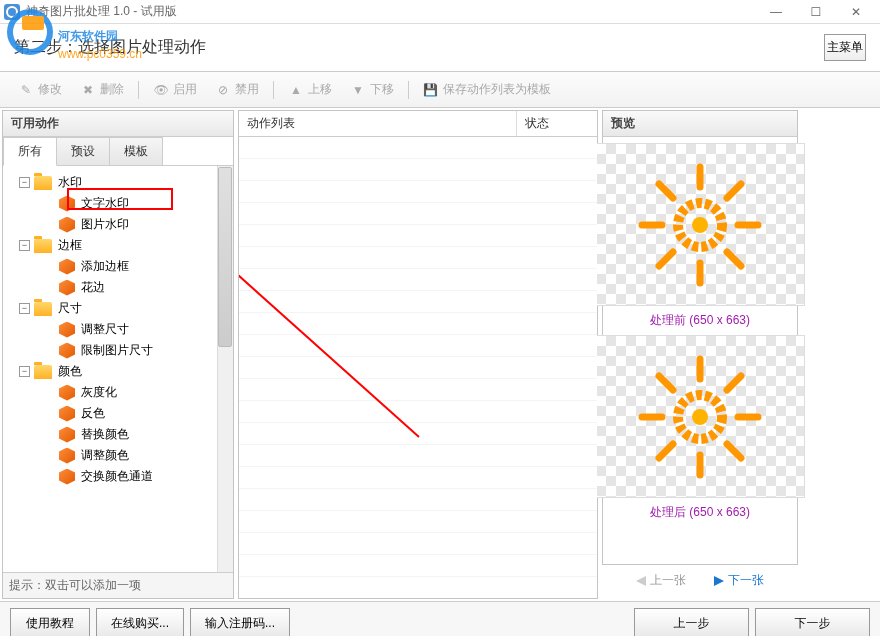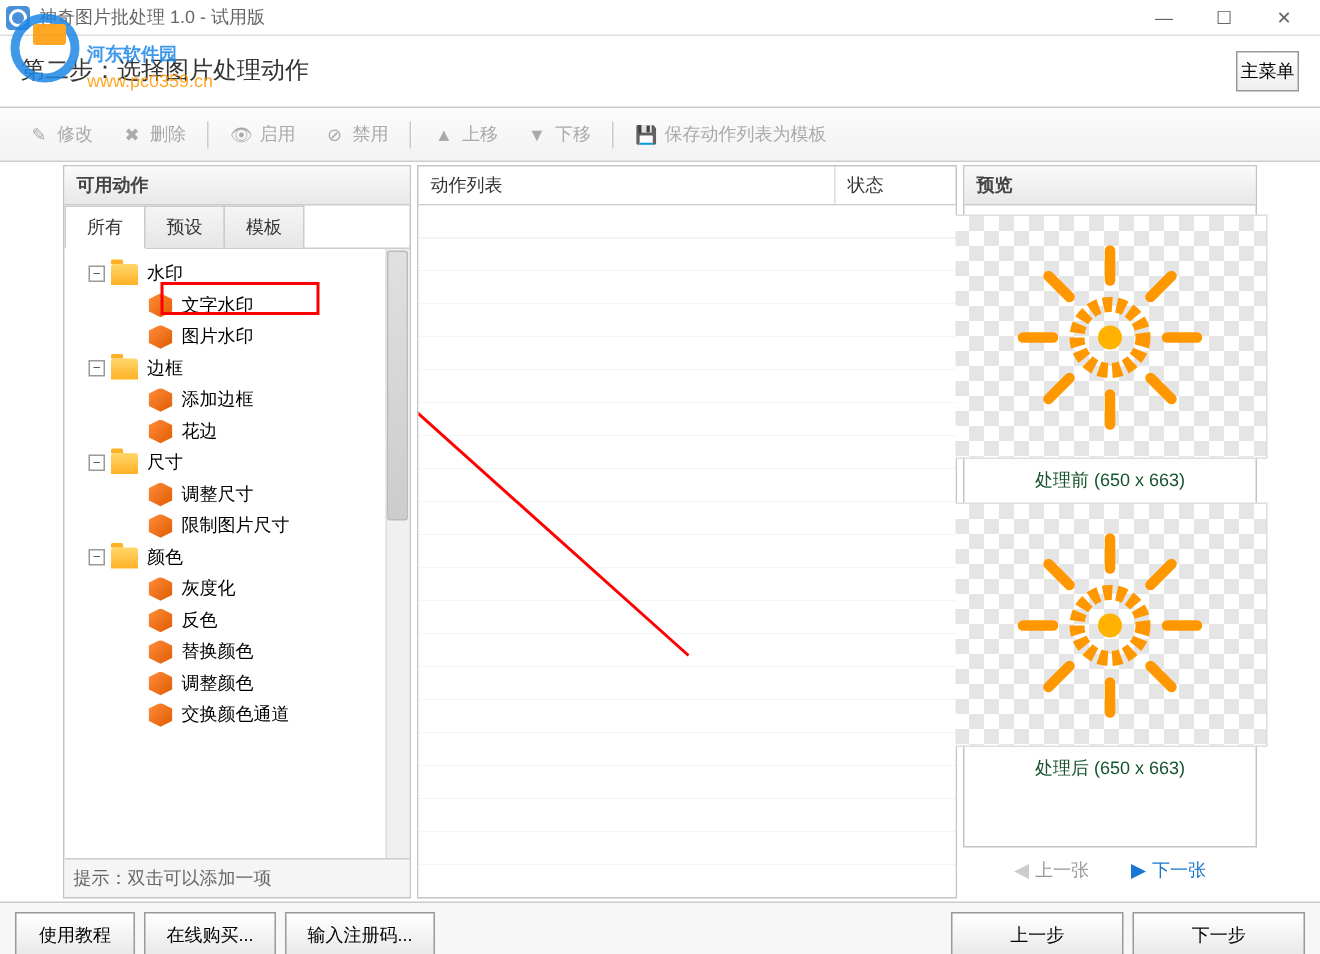--- a/index.html
+++ b/index.html
@@ -21,21 +21,21 @@
 .step-title { font-size: 16px; color: #333; }
 .main-menu-btn { margin-left: auto; padding: 4px 2px; border: 1px solid #999; background: linear-gradient(#fff,#eee); cursor: pointer; }
 
 
 .toolbar { display: flex; align-items: center; padding: 6px 10px; gap: 2px; border-bottom: 1px solid #ccc; background: linear-gradient(#fcfcfc,#f2f2f2); }
 .tb-btn { display: flex; align-items: center; padding: 3px 8px; color: #aaa; cursor: pointer; gap: 4px; }
 .tb-sep { width: 1px; height: 18px; background: #ccc; margin: 0 4px; }
 .tb-icon { width: 16px; height: 16px; display: inline-flex; align-items: center; justify-content: center; }
 
 
-.main { display: flex; height: 493px; padding: 2px; gap: 4px; justify-content: center; }
+.main { display: flex; height: 493px; padding: 2px; gap: 4px; }
 .col { border: 1px solid #c4c4c4; display: flex; flex-direction: column; background: #fff; }
 .col-left { width: 232px; }
 .col-mid { width: 360px; }
 .col-right { width: 196px; border: none; }
 .panel-header { padding: 4px 8px; background: linear-gradient(#fafafa,#e8e8e8); border-bottom: 1px solid #ccc; color: #444; font-weight: bold; }
 
 
 .tabs { display: flex; border-bottom: 1px solid #ccc; }
 .tab { padding: 5px 14px; border: 1px solid #ccc; border-bottom: none; margin-right: -1px; background: linear-gradient(#f5f5f5,#e6e6e6); color: #333; cursor: pointer; }
 .tab.active { background: #fff; border-bottom: 1px solid #fff; margin-bottom: -1px; }
@@ -60,21 +60,21 @@
 .lh-actions { flex: 1; border-right: 1px solid #ddd; }
 .lh-state { width: 80px; }
 .list-body { flex: 1; background: repeating-linear-gradient(#fff 0 21px, #f4f4f4 21px 22px); position: relative; }
 
 .arrow-svg { position: absolute; top: 0; left: 0; pointer-events: none; z-index: 50; }
 
 
 .preview-area { border: 1px solid #c4c4c4; display: flex; flex-direction: column; height: 455px; }
 .preview-body { flex: 1; display: flex; flex-direction: column; align-items: center; padding: 6px; gap: 6px; }
 .checker { width: 210px; height: 163px; background: repeating-conic-gradient(#e5e5e5 0 25%, #fff 0 50%) 0 0/20px 20px; display: flex; align-items: center; justify-content: center; border: 1px solid #ddd; }
-.preview-label { color: #14532d; }
+.preview-label { color: #a21caf; }
 .nav-row { display: flex; justify-content: center; gap: 6px; margin-top: 4px; }
 .nav-btn { display: flex; align-items: center; gap: 4px; padding: 2px 10px; border: 1px solid transparent; color: #999; cursor: pointer; }
 .nav-btn.active { color: #1976d2; }
 .arrow-left { width: 0; height: 0; border-top: 5px solid transparent; border-bottom: 5px solid transparent; border-right: 10px solid #ccc; }
 .arrow-right { width: 0; height: 0; border-top: 5px solid transparent; border-bottom: 5px solid transparent; border-left: 10px solid #1976d2; }
 
 
 .bottom-bar { display: flex; align-items: center; padding: 6px 10px; border-top: 1px solid #ccc; gap: 6px; background: #f7f7f7; }
 .btn { padding: 6px 14px; border: 1px solid #999; background: linear-gradient(#fff,#e8e8e8); cursor: pointer; min-width: 80px; text-align: center; }
 .btn.wide { min-width: 115px; }

